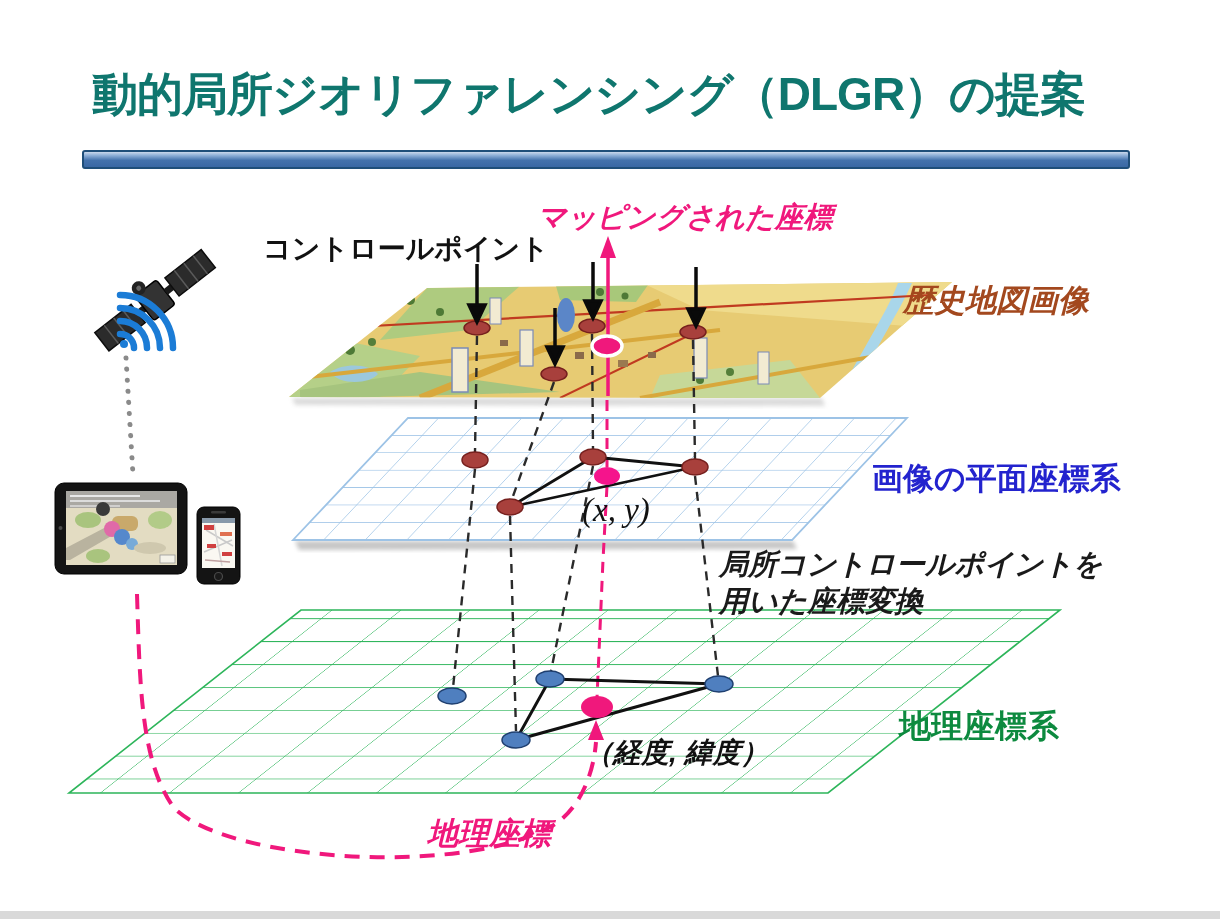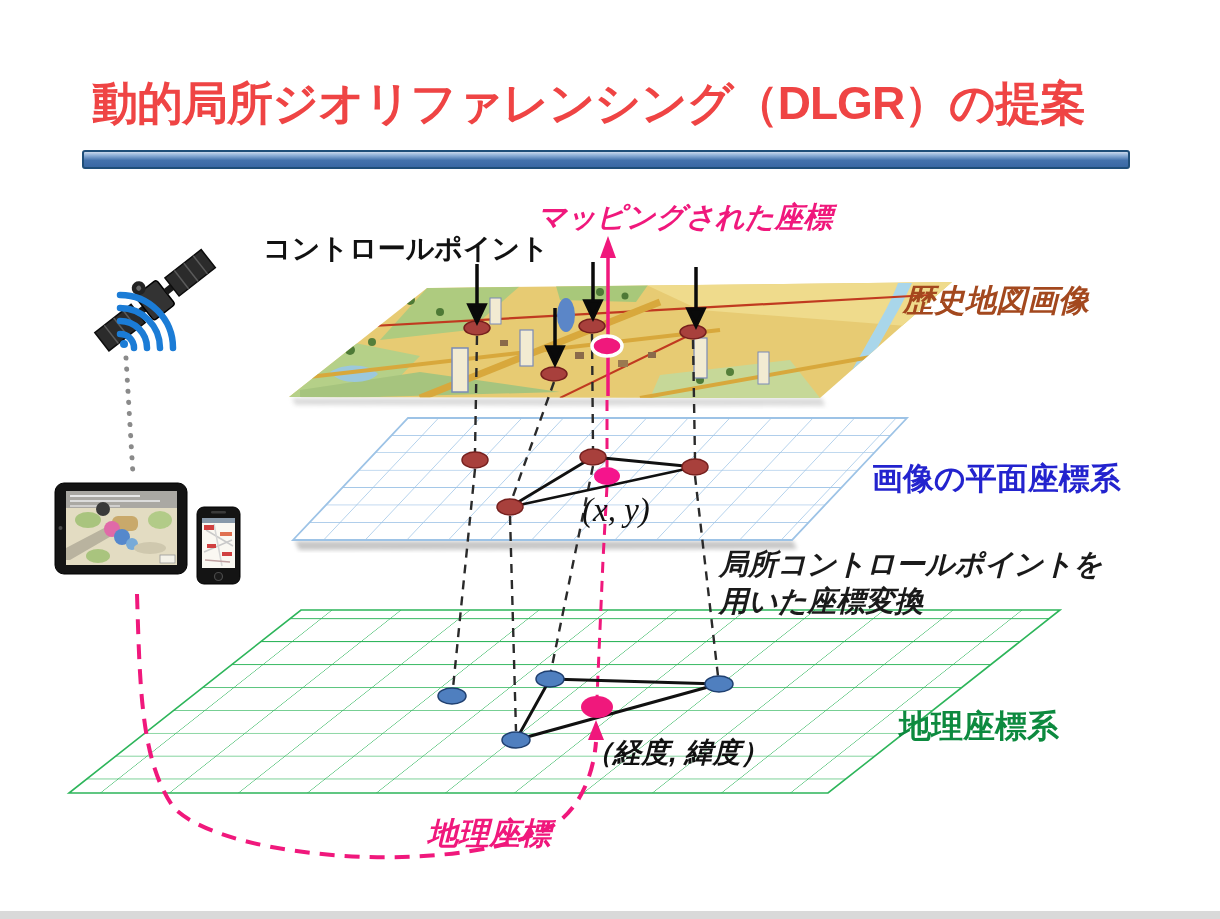--- a/index.html
+++ b/index.html
@@ -1,19 +1,19 @@
 <!DOCTYPE html>
 <html><head>
 <meta charset="utf-8">
 <style>
   html,body{margin:0;padding:0;background:#fff;}
   #slide{position:relative;width:1220px;height:919px;background:#ffffff;overflow:hidden;
          font-family:"Liberation Sans","DejaVu Sans",sans-serif;}
-  #page-title{position:absolute;left:92px;top:64px;font-size:46px;font-weight:bold;color:#ef4444;
-              letter-spacing:-1px;white-space:nowrap;margin-top:9px;}
+  #page-title{position:absolute;left:92px;top:64px;font-size:46px;font-weight:bold;color:#0f766e;
+              letter-spacing:-1px;white-space:nowrap;}
   #title-bar{position:absolute;left:82px;top:150px;width:1044px;height:15px;border-radius:3px;
              border:2px solid #1F4E79;
              background:linear-gradient(180deg,#c9d7eb 0%,#8fb0d8 22%,#4472ac 55%,#3a68a4 100%);}
   #bottom-strip{position:absolute;left:0;top:911px;width:1220px;height:8px;background:#D9D9D9;}
   svg text{font-family:"Liberation Sans","DejaVu Sans",sans-serif;}
   .lbl{font-weight:bold;}
   .ital{font-style:italic;}
   .serif{font-family:"Liberation Serif","DejaVu Serif",serif;}
 </style>
 </head>

